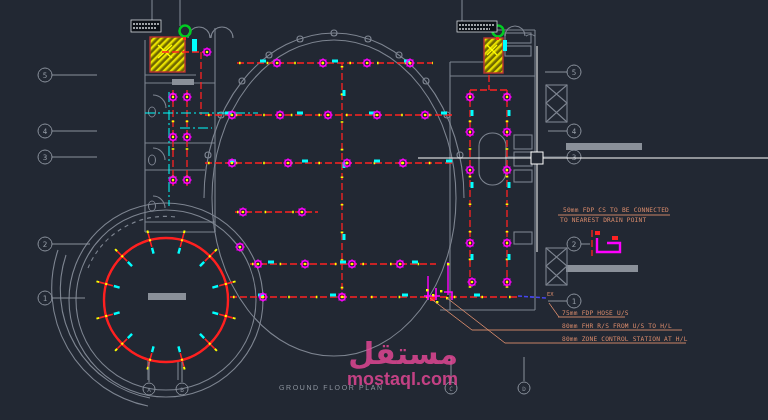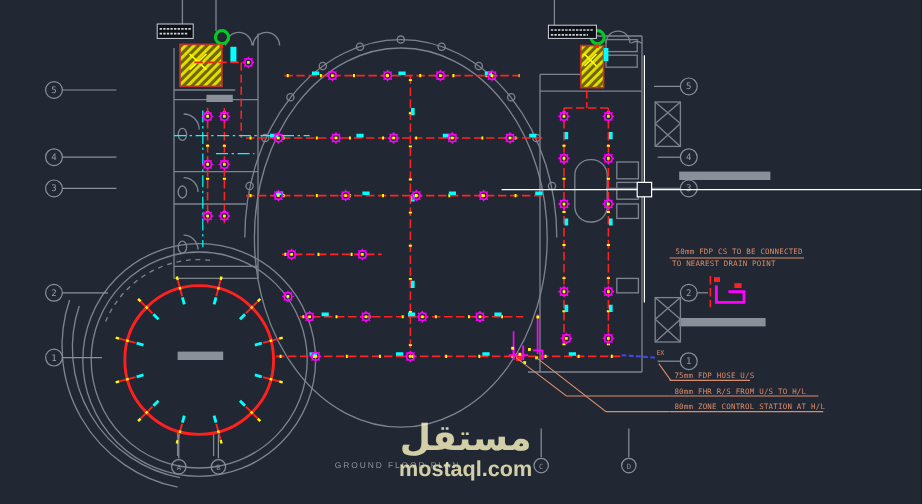--- a/index.html
+++ b/index.html
@@ -5,22 +5,22 @@
   html,body{margin:0;padding:0;background:#10141a;}
   .stage{position:relative;width:768px;height:420px;background:#222833;overflow:hidden;
          font-family:"Liberation Sans",sans-serif;}
   svg{position:absolute;left:0;top:0;}
   svg text{font-family:"DejaVu Sans Mono",monospace;}
   .bubble-txt{font-size:7.5px;fill:#959ca6;}
   .bubble-sm{font-size:6px;fill:#8a919c;}
   .note-txt{font-size:6.2px;fill:#db8c6c;letter-spacing:.2px;}
   .title-txt{font-size:7px;fill:#8f96a0;letter-spacing:1.6px;font-family:"Liberation Sans",sans-serif;}
   .ex-txt{font-size:5.5px;fill:#db8c6c;}
-  .watermark{position:absolute;left:318px;top:350px;width:140px;text-align:center;
-             color:#fef9c3;opacity:.8;pointer-events:none;}
+  .watermark{position:absolute;left:318px;top:338px;width:140px;text-align:right;
+             color:#ec4899;opacity:.8;pointer-events:none;}
   .watermark .ar{font-size:30px;font-weight:bold;line-height:32px;font-family:"DejaVu Sans",sans-serif;}
   .watermark .lat{font-size:18px;font-weight:bold;line-height:18px;font-family:Liberation Sans, sans-serif;}
 </style>
 </head>
 <body>
 
 <div class="stage">
 <svg width="768" height="420" viewBox="0 0 768 420">
   <defs>
     <pattern id="hatch" width="5" height="5" patternUnits="userSpaceOnUse" patternTransform="rotate(45)">

